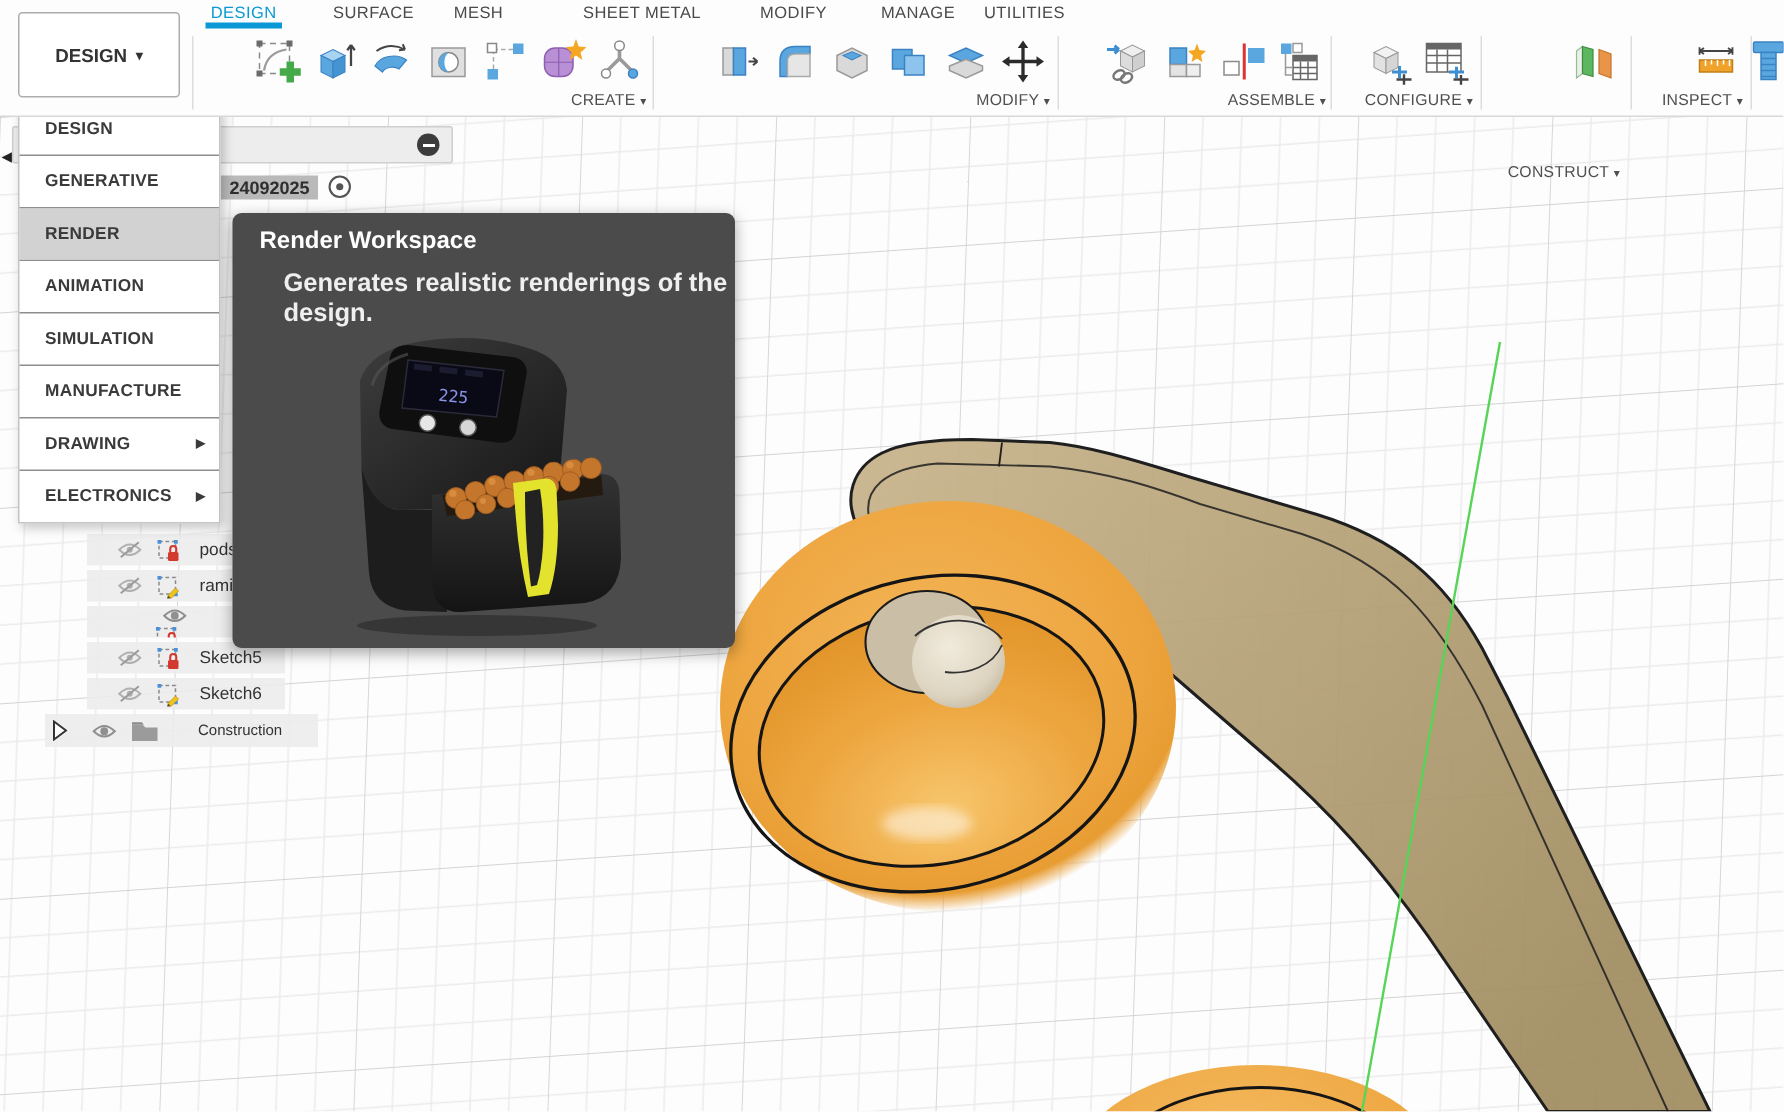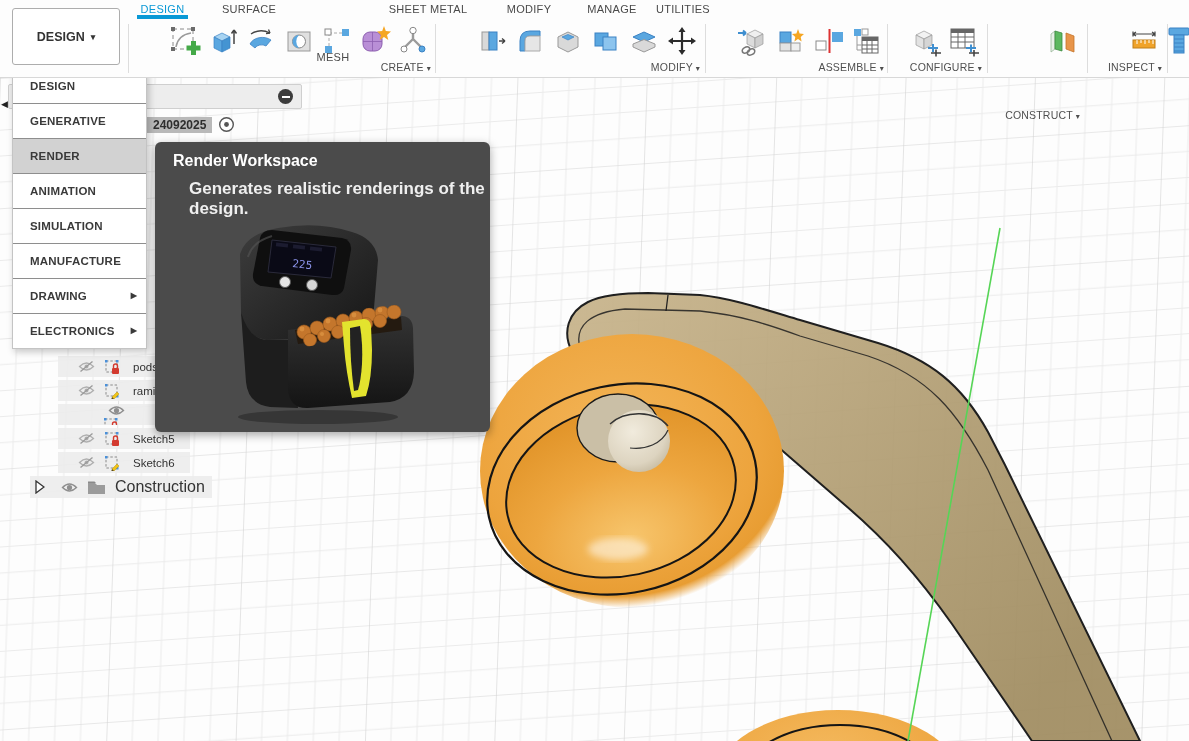--- a/index.html
+++ b/index.html
@@ -33,21 +33,21 @@
   #doc-radio { margin-left:6px; cursor:pointer; }
 
   .br-row { position:absolute; height:21px; background:rgba(236,236,236,.88); display:flex; align-items:center; z-index:10; overflow:hidden; cursor:pointer; }
   .br-row .eye { margin-left:20px; width:17px; flex:none; }
   .br-row .sk { margin-left:9px; width:16px; flex:none; }
   .br-row .lbl { margin-left:13px; font-size:11.5px; color:#333; white-space:nowrap; }
   #construction-row { position:absolute; left:30px; top:476px; width:182px; height:22px; background:rgba(236,236,236,.88); display:flex; align-items:center; z-index:10; cursor:pointer; }
   #construction-row .tri { margin-left:4px; }
   #construction-row .eye { margin-left:16px; width:17px; }
   #construction-row .fold { margin-left:9px; }
-  #construction-row .lbl { margin-left:9px; font-size:16px; color:#333; }
+  #construction-row .lbl { margin-left:26px; font-size:10px; color:#333; }
 
   
   #ws-menu { position:absolute; left:12px; top:68px; width:135px; background:#fff; border:1px solid #c4c4c4; box-shadow:2px 3px 7px rgba(0,0,0,.22); z-index:25; }
   .ws-item { height:34px; line-height:34px; padding-left:17px; font-size:11.5px; font-weight:bold; color:#3a3a3a; letter-spacing:.2px; cursor:pointer; position:relative; }
   .ws-item.hl { background:#d2d2d2; }
   .ws-item .sub { position:absolute; right:9px; top:0; font-size:8px; }
   .ws-sep { height:1px; background:#8e8e8e; margin:0 0; }
 
   
   #ws-tooltip { position:absolute; left:155px; top:142px; width:335px; height:290px; background:#4b4b4b; border-radius:6px; box-shadow:0 3px 10px rgba(0,0,0,.35); z-index:30; }
@@ -120,21 +120,21 @@
       <ellipse cx="838" cy="709" rx="126" ry="77" fill="url(#domeGrad)"></ellipse>
       <ellipse cx="840" cy="717" rx="108" ry="70" fill="none" stroke="#151515" stroke-width="2"></ellipse>
     </g>
 
     <path d="M1000 150 L908 663" stroke="#56d556" stroke-width="1.6" fill="none"></path>
   </svg>
 
   <div id="toolbar">
     <span class="tab active" style="left:137px;width:51px;">DESIGN</span>
     <span class="tab" style="left:214px;width:70px;">SURFACE</span>
-    <span class="tab" style="left:310px;width:46px;margin-top:48px;">MESH</span>
+    <span class="tab" style="left:296px;width:46px;">MESH</span>
     <span class="tab" style="left:386px;width:84px;">SHEET METAL</span>
     <span class="tab" style="left:502px;width:54px;">MODIFY</span>
     <span class="tab" style="left:586px;width:52px;">MANAGE</span>
     <span class="tab" style="left:654px;width:58px;">UTILITIES</span>
     <div id="tab-underline"></div>
 
     <div id="design-btn">
       <span>DESIGN</span>
       <span class="caret">▾</span>
     </div>

